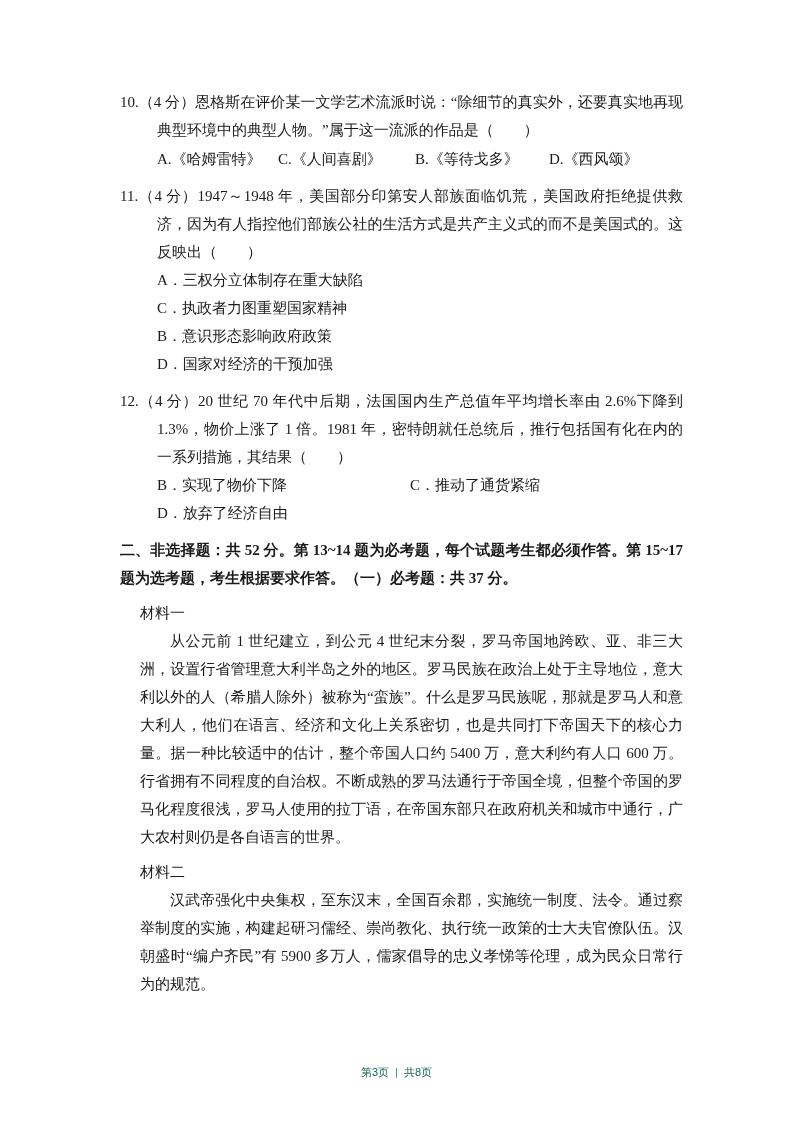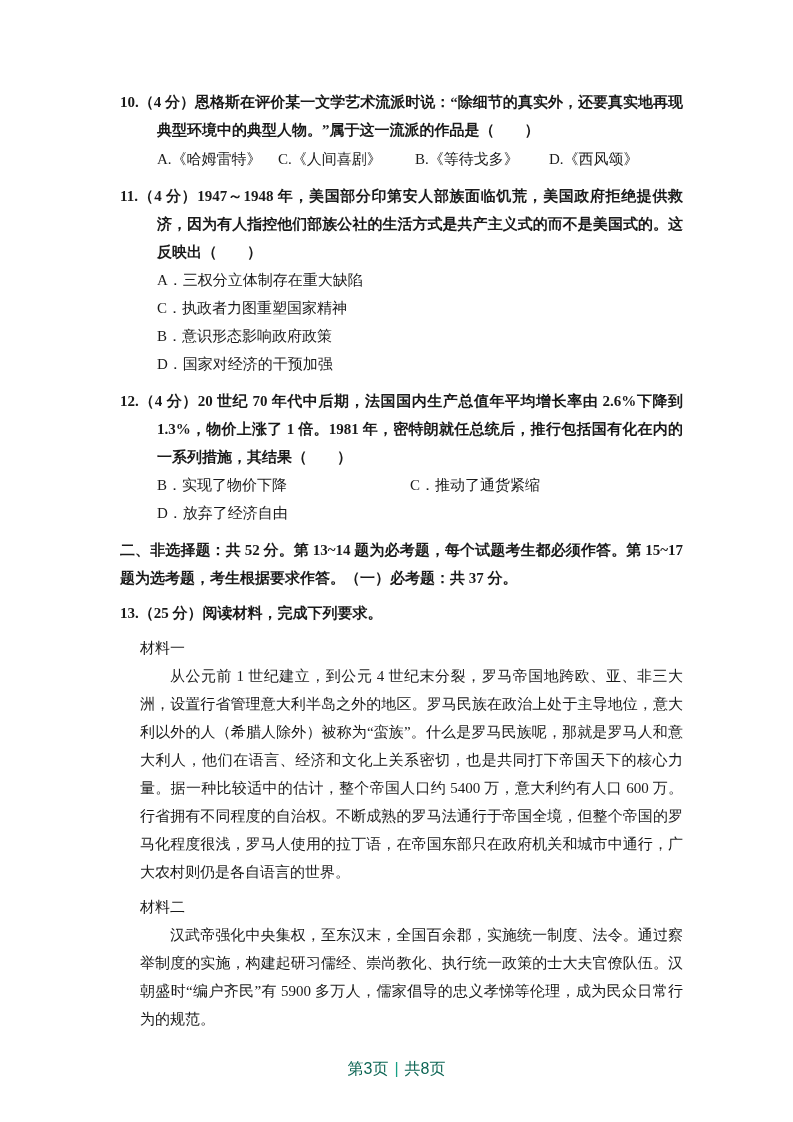--- a/index.html
+++ b/index.html
@@ -11,38 +11,38 @@
     font-size:15px; color:#1a1a1a;
     overflow:hidden;
   }
   .content {
     position:absolute; top:88px; left:120px; width:563px;
     line-height:28px;
     text-align:justify;
   }
   p { margin:0; }
   .question { margin-bottom:9px; }
-  .qline { padding-left:37px; text-indent:-37px;font-weight:bold; }
+  .qline { padding-left:37px; text-indent:-37px; }
   .opts-row {
     display:grid; grid-template-columns:121px 137px 134px auto;
     padding-left:37px; margin-top:1px;
   }
   .opts-stack { padding-left:37px; }
   .opts-grid {
     display:grid; grid-template-columns:253px auto;
     padding-left:37px;
   }
   .section-header { font-weight:bold; margin:6px 0 7px 0; }
   .material { margin-left:20px; }
   .material-label { margin-top:7px; }
   .material-para { text-indent:2em; }
   .material-source { text-align:right; padding-right:4px; }
   .footer {
     position:absolute; left:0; bottom:42px; width:100%;
-    text-align:center; font-size:16px;
+    text-align:center; font-size:11px;
     font-family:"Liberation Sans","DejaVu Sans",sans-serif;
   }
   .footer .pg { color:#0e6655; }
   .footer .sep { color:#16a085; padding:0 6px; }
 </style>
 </head>
 <body>
 
 <div class="page">
   <div class="content">
@@ -72,21 +72,20 @@
       <div class="opts-grid">
         <span>B．实现了物价下降</span>
         <span>C．推动了通货紧缩</span>
         <span>D．放弃了经济自由</span>
       </div>
     </div>
 
     <p class="section-header">二、非选择题：共 52 分。第 13~14 题为必考题，每个试题考生都必须作答。第 15~17 题为选考题，考生根据要求作答。（一）必考题：共 37 分。</p>
 
     <div class="question">
-      <p class="qline"><span>13.</span><span>（25 分）</span><span>阅读材料，完成下列要求。</span></p>
 
       <div class="material">
         <p class="material-label">材料一</p>
         <p class="material-para">从公元前 1 世纪建立，到公元 4 世纪末分裂，罗马帝国地跨欧、亚、非三大洲，设置行省管理意大利半岛之外的地区。罗马民族在政治上处于主导地位，意大利以外的人（希腊人除外）被称为“蛮族”。什么是罗马民族呢，那就是罗马人和意大利人，他们在语言、经济和文化上关系密切，也是共同打下帝国天下的核心力量。据一种比较适中的估计，整个帝国人口约 5400 万，意大利约有人口 600 万。行省拥有不同程度的自治权。不断成熟的罗马法通行于帝国全境，但整个帝国的罗马化程度很浅，罗马人使用的拉丁语，在帝国东部只在政府机关和城市中通行，广大农村则仍是各自语言的世界。</p>
       </div>
 
       <div class="material">
         <p class="material-label">材料二</p>
         <p class="material-para">汉武帝强化中央集权，至东汉末，全国百余郡，实施统一制度、法令。通过察举制度的实施，构建起研习儒经、崇尚教化、执行统一政策的士大夫官僚队伍。汉朝盛时“编户齐民”有 5900 多万人，儒家倡导的忠义孝悌等伦理，成为民众日常行为的规范。</p>
       </div>

